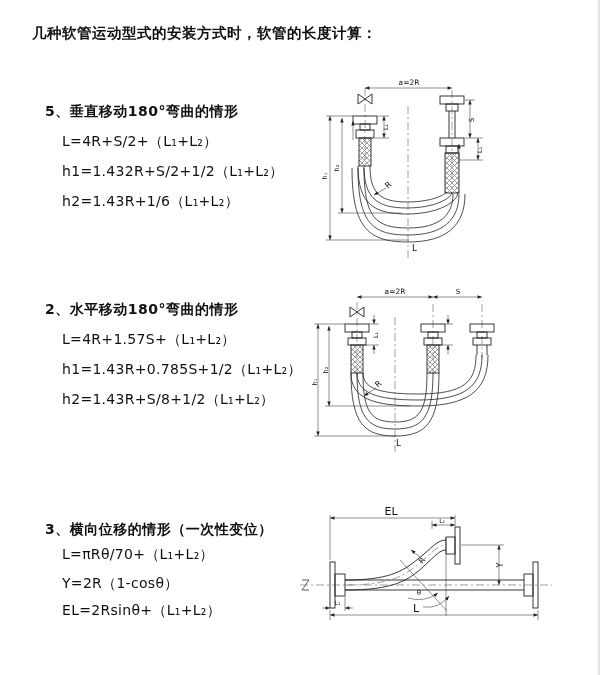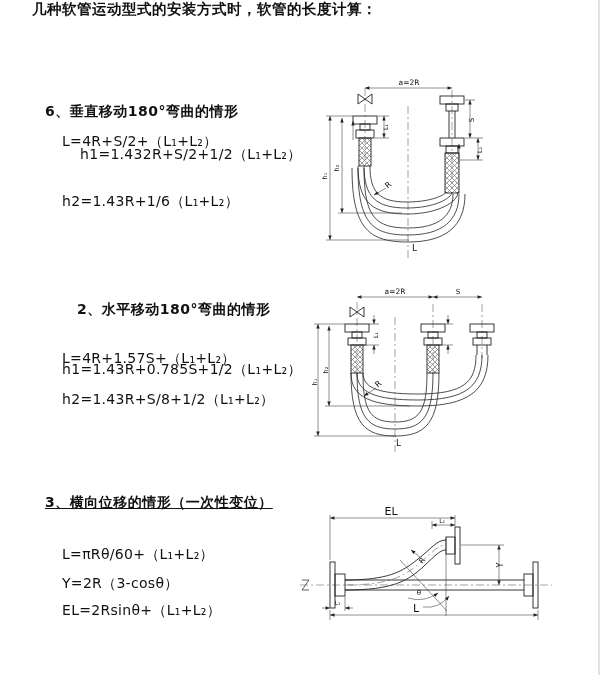--- a/index.html
+++ b/index.html
@@ -14,35 +14,35 @@
   .formula{font-size:14px;font-weight:normal;letter-spacing:0.3px;}
   .diag{position:absolute;}
   .edge{position:absolute;right:0;top:0;width:2px;height:100%;background:#e2e2e2;}
   svg text{fill:#111;}
 </style>
 </head>
 <body>
 
 <div class="edge"></div>
 
-<p class="t title" style="left:32px;top:0;">几种软管运动型式的安装方式时，软管的长度计算：</p>
-
-<p class="t heading" style="left:45px;top:103px;">6、垂直移动180°弯曲的情形</p>
+<p class="t title" style="left:32px;top:24px;">几种软管运动型式的安装方式时，软管的长度计算：</p>
+
+<p class="t heading" style="left:45px;top:103px;">5、垂直移动180°弯曲的情形</p>
 <p class="t formula" style="left:62px;top:133px;">L=4R+S/2+（L₁+L₂）</p>
-<p class="t formula" style="left:62px;top:146px;margin-left:18px;">h1=1.432R+S/2+1/2（L₁+L₂）</p>
+<p class="t formula" style="left:62px;top:163px;">h1=1.432R+S/2+1/2（L₁+L₂）</p>
 <p class="t formula" style="left:62px;top:193px;">h2=1.43R+1/6（L₁+L₂）</p>
 
-<p class="t heading" style="left:45px;top:301px;margin-left:32px;">2、水平移动180°弯曲的情形</p>
-<p class="t formula" style="left:62px;top:350px;">L=4R+1.57S+（L₁+L₂）</p>
+<p class="t heading" style="left:45px;top:301px;">2、水平移动180°弯曲的情形</p>
+<p class="t formula" style="left:62px;top:331px;">L=4R+1.57S+（L₁+L₂）</p>
 <p class="t formula" style="left:62px;top:361px;text-align:center;">h1=1.43R+0.785S+1/2（L₁+L₂）</p>
 <p class="t formula" style="left:62px;top:391px;">h2=1.43R+S/8+1/2（L₁+L₂）</p>
 
-<p class="t heading" style="left:45px;top:494px;text-decoration:underline;">3、横向位移的情形（一次性变位）</p>
-<p class="t formula" style="left:62px;top:546px;">L=πRθ/60+（L₁+L₂）</p>
-<p class="t formula" style="left:62px;top:575px;">Y=2R（3-cosθ）</p>
+<p class="t heading" style="left:45px;top:521px;">3、横向位移的情形（一次性变位）</p>
+<p class="t formula" style="left:62px;top:546px;">L=πRθ/70+（L₁+L₂）</p>
+<p class="t formula" style="left:62px;top:575px;">Y=2R（1-cosθ）</p>
 <p class="t formula" style="left:62px;top:602px;">EL=2Rsinθ+（L₁+L₂）</p>
 
 <svg class="diag" style="left:312px;top:68px;" width="276" height="200" viewBox="0 0 276 200">
   <defs>
     <pattern id="braid" width="5" height="5" patternUnits="userSpaceOnUse">
       <path d="M0,0 L5,5 M5,0 L0,5" stroke="#777" stroke-width="0.7" fill="none"></path>
     </pattern>
     <marker id="arrow" viewBox="0 0 10 10" refX="9.5" refY="5" markerWidth="9" markerHeight="9" orient="auto-start-reverse">
       <path d="M0.5,1.5 L9.5,5 L0.5,8.5 Z" fill="#222"></path>
     </marker>

